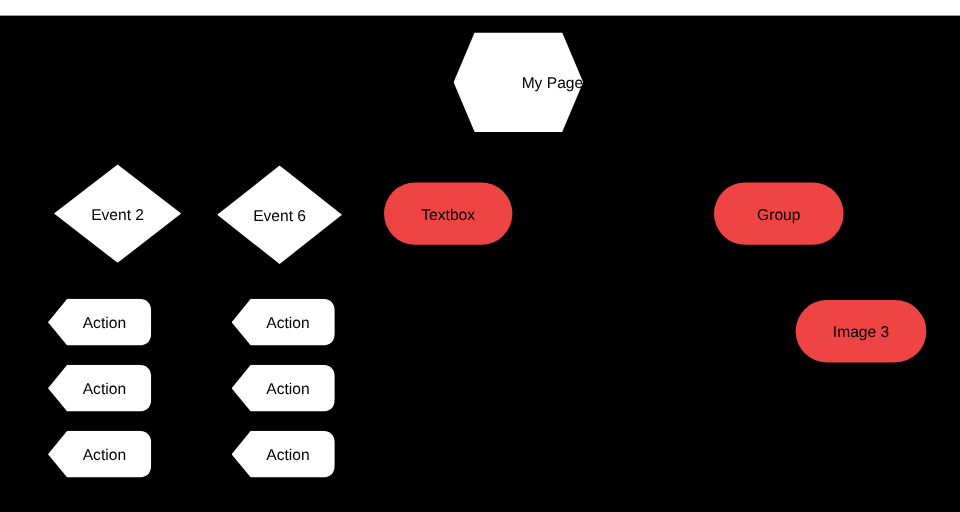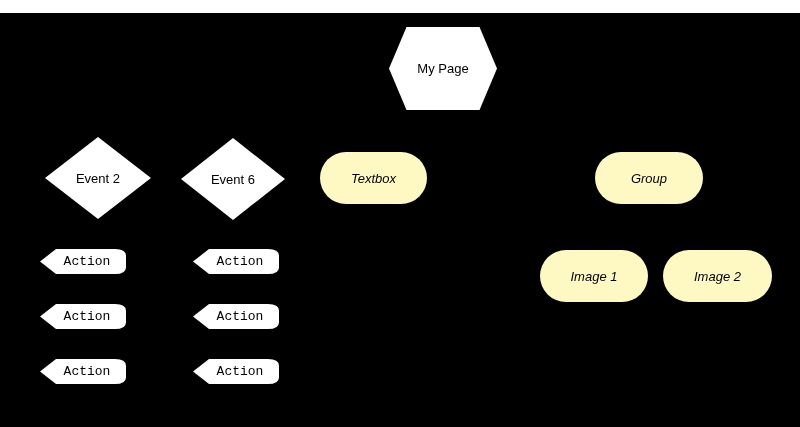--- a/index.html
+++ b/index.html
@@ -23,37 +23,36 @@
     position:absolute;left:0;top:0;width:100%;height:100%;
   }
   .node svg path, .node svg polygon{fill:#ffffff;}
   .lbl{
     position:relative;
     font-size:13px;line-height:1;color:#000000;
     white-space:nowrap;
     z-index:1;
   }
   .capsule{
-    background:#fef9c3;
+    background:#ef4444;
     border-radius:26px;
-    font-style:italic;
   }
   .action .lbl{transform:translateX(4px);}
 
   
-  .n-root   {left:389px;top:27px; width:108px;height:83px;}
+  .n-root   {left:378px;top:27px; width:108px;height:83px;justify-content:flex-end;}
   .n-event2 {left:45px; top:137px;width:106px;height:82px;}
   .n-event1 {left:181px;top:138px;width:104px;height:82px;}
   .n-textbox{left:320px;top:152px;width:107px;height:52px;}
   .n-input  {left:456px;top:152px;width:109px;height:52px;}
   .n-group  {left:595px;top:152px;width:108px;height:52px;}
   .n-image1 {left:540px;top:250px;width:108px;height:52px;}
   .n-image2 {left:663px;top:250px;width:109px;height:52px;}
 
-  .action{width:86px;height:25px;font-family:Liberation Mono, monospace;}
+  .action{width:86px;height:39px;}
   .a-e2-1{left:40px; top:249px;}
   .a-e2-2{left:40px; top:304px;}
   .a-e2-3{left:40px; top:359px;}
   .a-e1-1{left:193px;top:249px;}
   .a-e1-2{left:193px;top:304px;}
   .a-e1-3{left:193px;top:359px;}
 </style>
 </head>
 <body>
 
@@ -84,26 +83,23 @@
 
   <div class="node capsule n-textbox">
     <span class="lbl">Textbox</span>
   </div>
 
 
   <div class="node capsule n-group">
     <span class="lbl">Group</span>
   </div>
 
-  <div class="node capsule n-image1">
-    <span class="lbl">Image 1</span>
-  </div>
 
   <div class="node capsule n-image2">
-    <span class="lbl">Image 2</span>
+    <span class="lbl">Image 3</span>
   </div>
 
   <div class="node action a-e2-1">
     <svg viewBox="0 0 86 40" preserveAspectRatio="none">
       <path d="M0 20 L16 0 L75 0 Q86 0 86 11 L86 29 Q86 40 75 40 L16 40 Z"></path>
     </svg>
     <span class="lbl">Action</span>
   </div>
 
   <div class="node action a-e2-2">

